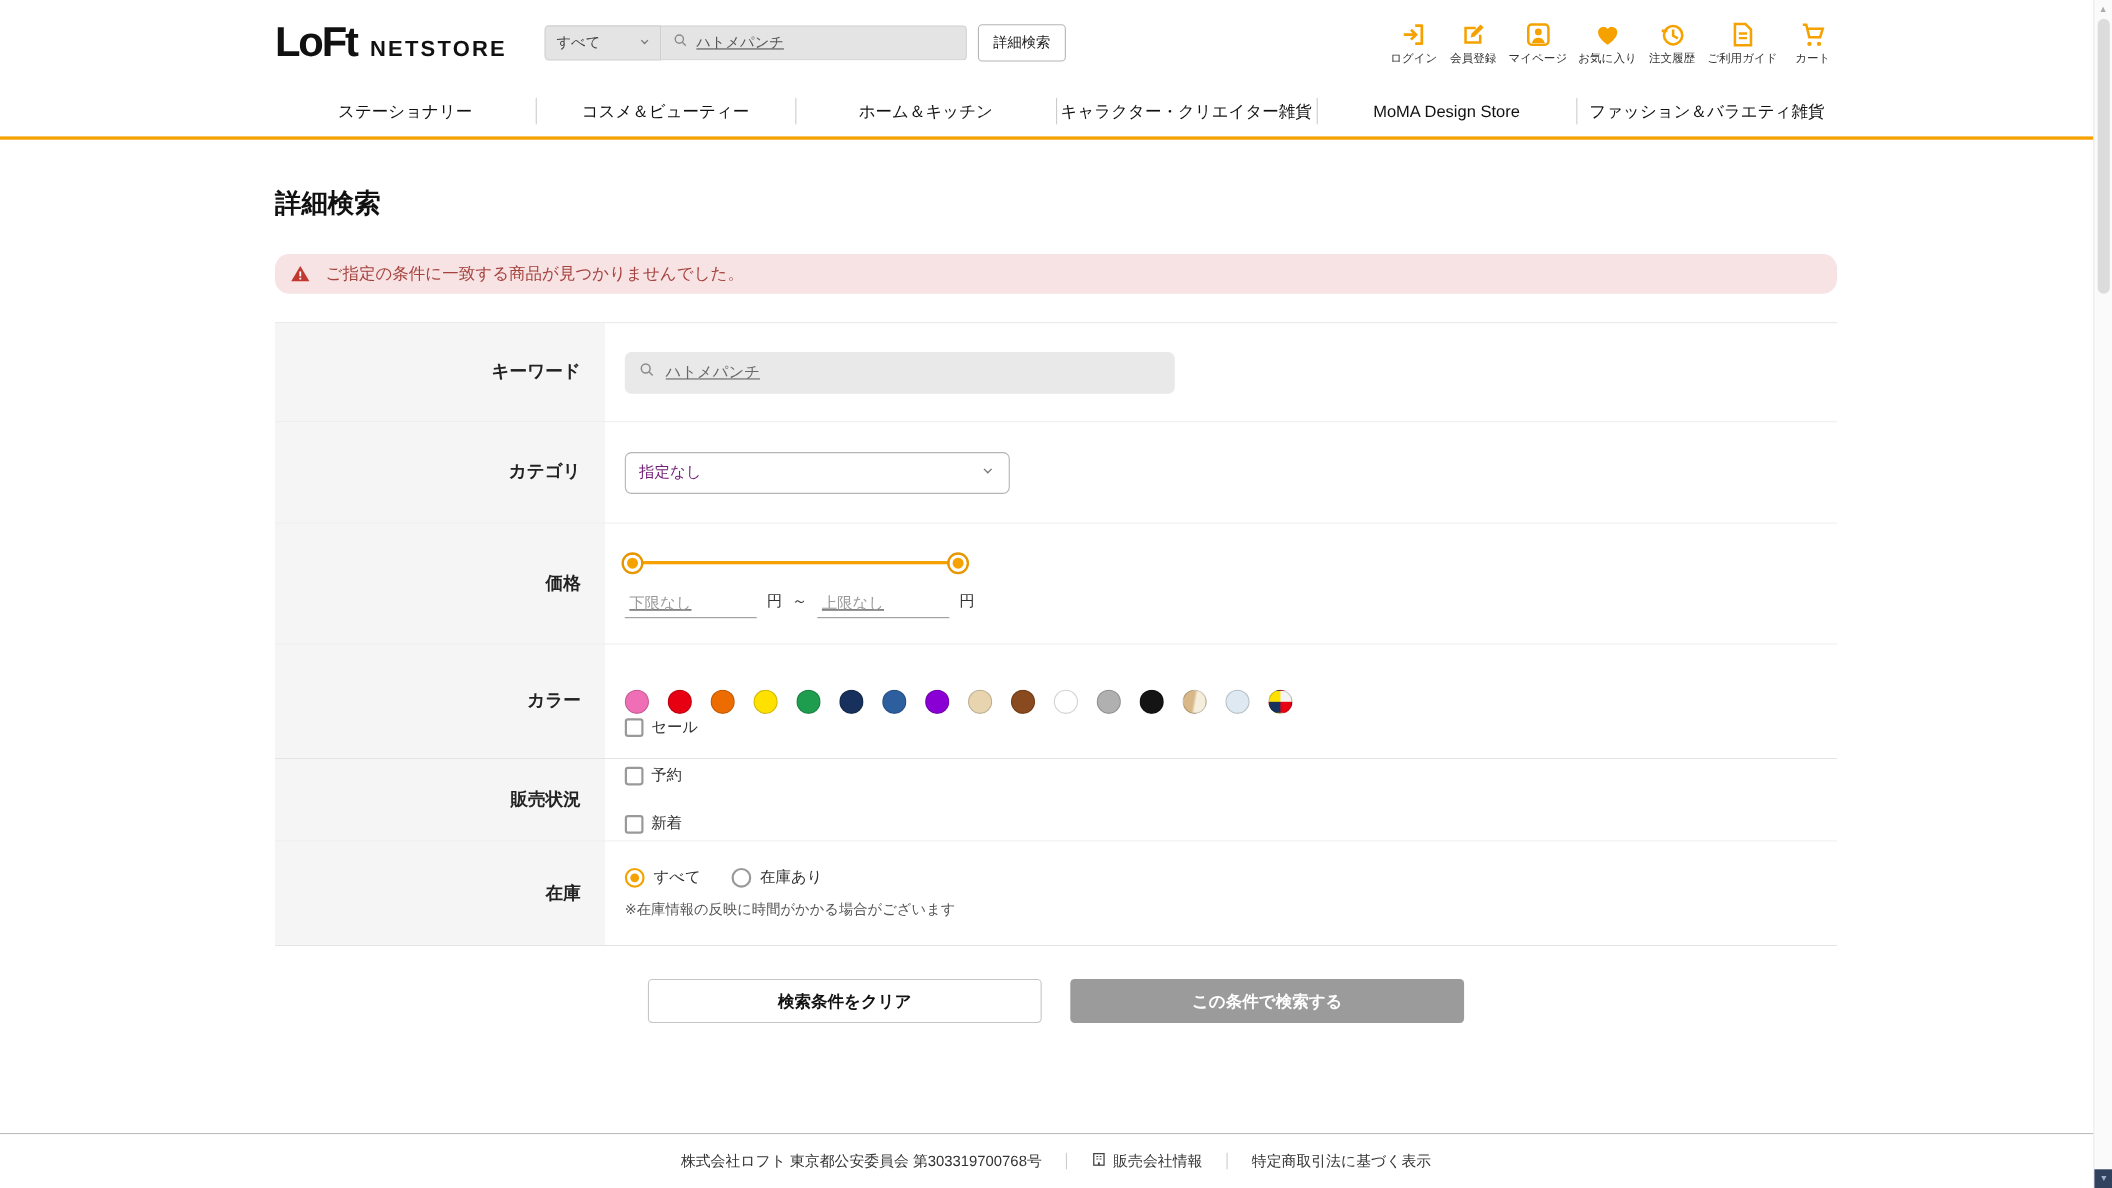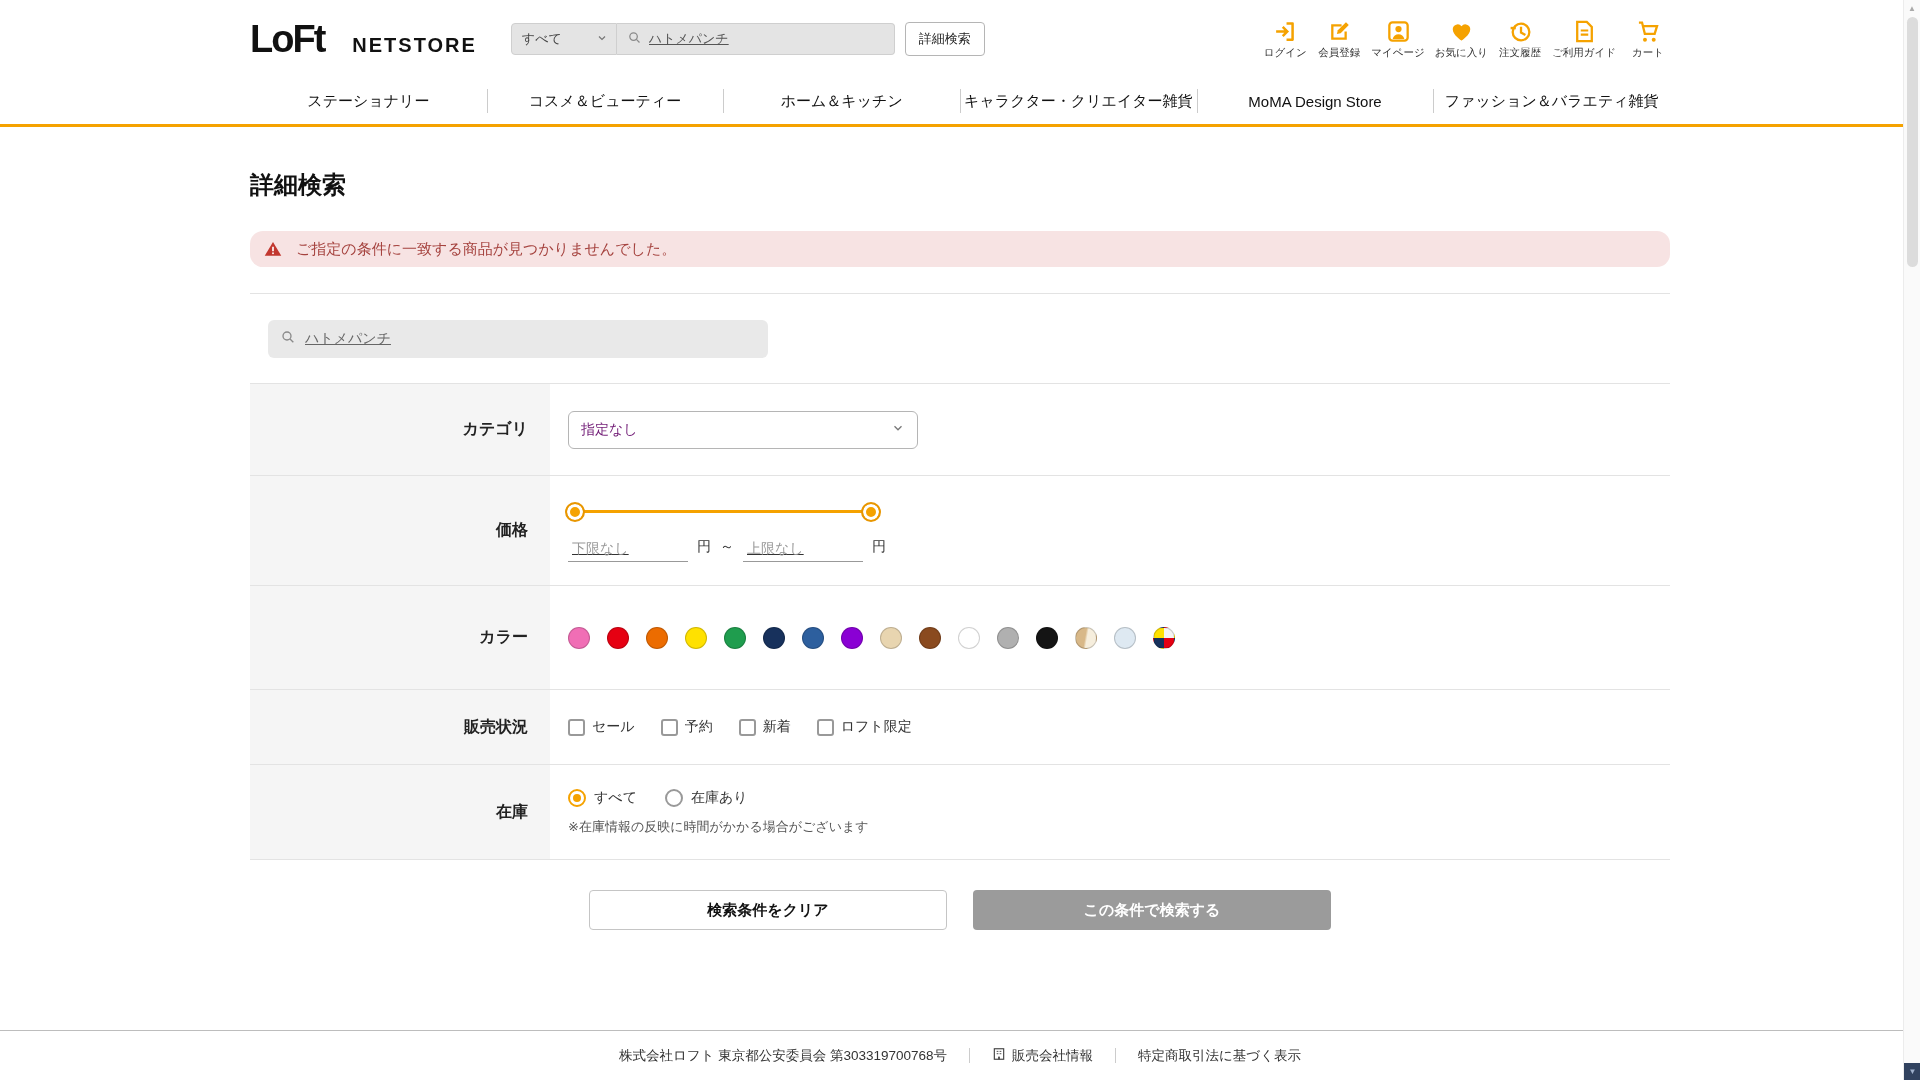--- a/index.html
+++ b/index.html
@@ -13,21 +13,21 @@
   body{
     font-family:"Liberation Sans","DejaVu Sans",sans-serif;
     background:#fff;color:#222;position:relative;overflow:hidden;
   }
   input{font-family:inherit;text-decoration:underline;}
   .container{width:1420px;margin:0 auto;}
 
   
   .header-top{height:78px;display:flex;align-items:center;}
   .header-row{display:flex;align-items:center;}
-  .logo{display:flex;align-items:baseline;gap:28px;cursor:pointer;}
+  .logo{display:flex;align-items:baseline;gap:12px;cursor:pointer;}
   .logo-loft{font-size:38px;font-weight:900;letter-spacing:-2px;color:#111;}
   .logo-net{font-size:20px;font-weight:800;letter-spacing:2px;color:#111;}
   .search-group{display:flex;align-items:center;margin-left:34px;}
   .search-cat{width:106px;height:32px;background:#e4e4e4;border:1px solid #cfcfcf;border-radius:4px 0 0 4px;
     display:flex;align-items:center;justify-content:space-between;padding:0 8px 0 10px;font-size:13px;color:#444;cursor:pointer;}
   .search-box{width:278px;height:32px;background:#e4e4e4;border:1px solid #cfcfcf;border-left:none;border-radius:0 4px 4px 0;
     display:flex;align-items:center;gap:7px;padding:0 10px;}
   .search-box input{flex:1;border:none;background:transparent;font-size:13px;color:#555;}
   .detail-btn{margin-left:10px;height:34px;padding:0 13px;background:#fff;border:1px solid #b5b5b5;border-radius:4px;
     font-size:13px;color:#222;cursor:pointer;}
@@ -77,21 +77,21 @@
   .price-inputs{display:flex;gap:9px;font-size:14px;color:#333;}
   .price-field{width:120px;border:none;border-bottom:1px solid #999;padding:2px 4px 5px;font-size:14px;color:#333;background:transparent;}
   .price-field::placeholder{color:#999;}
   .p-unit,.p-tilde{padding-bottom:4px;}
 
   .swatches{display:flex;gap:17px;align-items:center;}
   .swatch{width:22px;height:22px;border-radius:50%;border:1px solid rgba(0,0,0,0.18);cursor:pointer;flex:0 0 auto;}
   .swatch.gold{background:linear-gradient(100deg,#d8b888 45%,#f6eedd 55%);}
   .swatch.multi{background:conic-gradient(#f4f4f4 0 25%, #E60012 25% 50%, #17315C 50% 75%, #FFE100 75% 100%);}
 
-  .chk-row{display:flex;gap:26px;}
+  .chk-row{display:flex;gap:26px;flex-direction:column;}
   .chk{display:flex;align-items:center;gap:7px;font-size:14px;color:#333;cursor:pointer;}
   .chk-box{width:17px;height:17px;border:2px solid #999;border-radius:3px;background:#fff;}
 
   .radio-row{display:flex;gap:28px;align-items:center;}
   .radio{display:flex;align-items:center;gap:8px;font-size:14px;color:#333;cursor:pointer;}
   .rdot{width:18px;height:18px;border-radius:50%;border:2px solid #999;background:#fff;position:relative;flex:0 0 auto;}
   .rdot.checked{border-color:var(--accent);}
   .rdot.checked::after{content:'';position:absolute;inset:3px;border-radius:50%;background:var(--accent);}
   .stock-note{margin-top:11px;font-size:13px;color:#555;}
 
@@ -237,20 +237,21 @@
             <rect x="10.9" y="9" width="2.2" height="6" fill="#fff"></rect>
             <rect x="10.9" y="16.6" width="2.2" height="2.2" fill="#fff"></rect>
           </svg>
       </span>
       <span>ご指定の条件に一致する商品が見つかりませんでした。</span>
     </div>
 
     <div class="form-table">
 
       <div class="frow r-keyword">
+        <div class="flabel">キーワード</div>
         <div class="fvalue">
           <div class="kw-input">
             <span>
               <svg viewBox="0 0 24 24" width="16" height="16">
                   <circle cx="10.5" cy="10.5" r="6" fill="none" stroke="#8a8a8a" stroke-width="2"></circle>
                   <path d="M15 15l5 5" stroke="#8a8a8a" stroke-width="2"></path>
                 </svg>
             </span>
             <input value="ハトメパンチ" style="">
           </div>

